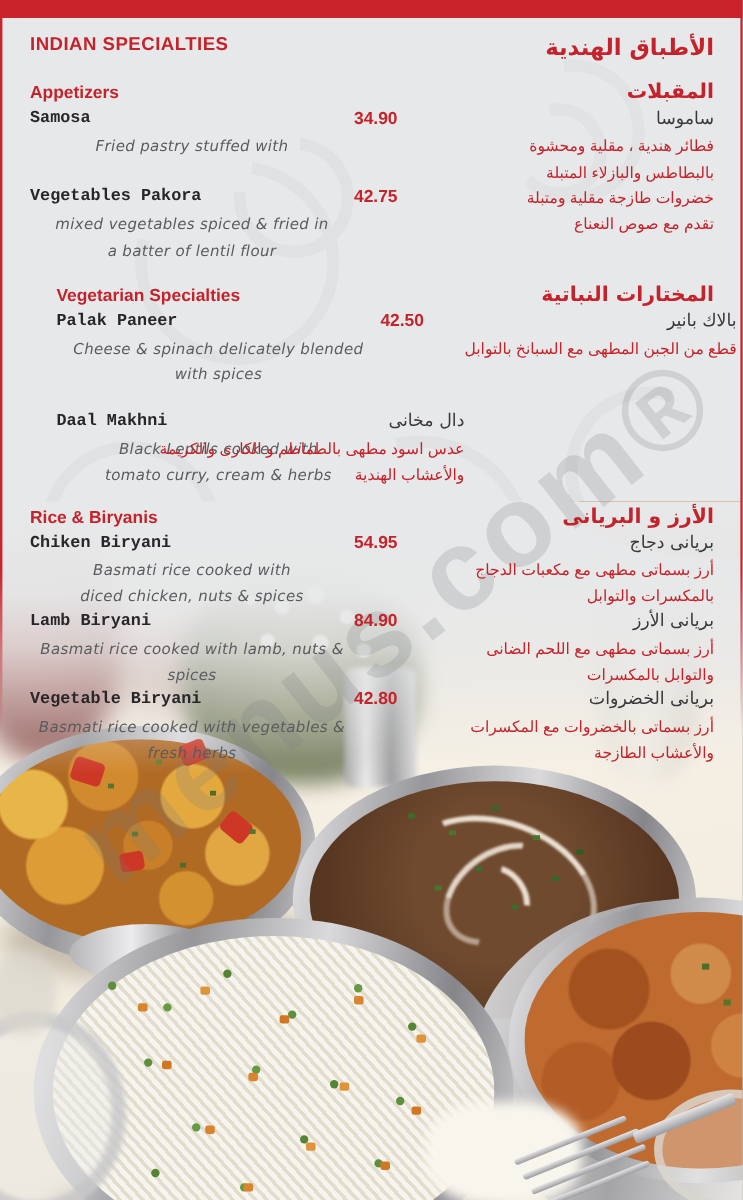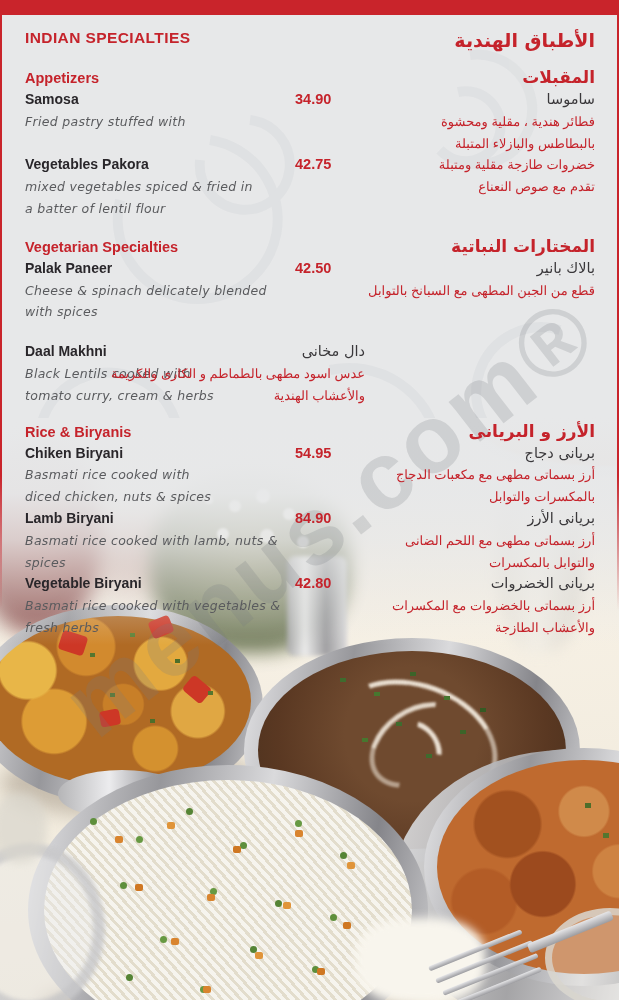--- a/index.html
+++ b/index.html
@@ -137,27 +137,27 @@
   .content { position:absolute; top:15px; left:0; right:0; z-index:4; padding:0 24px 0 25px; }
   .header-row { margin-top:14px; display:flex; justify-content:space-between; align-items:flex-start; }
   .title-en { color:#c5232b; font-weight:bold; font-size:15.5px; letter-spacing:.4px; }
   .title-ar { color:#c5232b; font-weight:bold; font-size:19px; line-height:22px;
               font-family:"DejaVu Sans", sans-serif; }
 
   .section-head { display:grid; grid-template-columns:270px 70px 1fr; align-items:baseline; }
   .sec-en { color:#c5232b; font-weight:bold; font-size:14.5px; line-height:22px; }
   .sec-ar { color:#c5232b; font-weight:bold; font-size:17px; line-height:22px; text-align:right;
             font-family:"DejaVu Sans", sans-serif; }
-  .sec-1 { margin-top:15px; } .sec-2 { margin-top:15px; } .sec-3 { margin-top:13px; }
+  .sec-1 { margin-top:15px; } .sec-2 { margin-top:15px;margin-left:22px; } .sec-3 { margin-top:13px; }
 
   .item { display:grid; grid-template-columns:270px 70px 1fr; }
   .item.gap-top { margin-top:18px; }
-  .iname { color:#29262a; font-weight:bold; font-size:14px; line-height:21.8px; }
+  .iname { color:#29262a; font-weight:bold; font-size:14px; line-height:21.8px;font-family:Liberation Mono, monospace; }
   .idesc { color:#5a5b5e; font-style:italic; font-size:12.5px; line-height:21.8px; letter-spacing:.3px;
-           font-family:"DejaVu Sans", sans-serif; }
+           font-family:"DejaVu Sans", sans-serif;text-align:center; }
   .price { color:#c5232b; font-weight:bold; font-size:14.5px; line-height:21.8px; }
   .col-ar { }
   .aname { color:#3a383b; font-size:14.5px; line-height:21.8px; white-space:nowrap;
            font-family:"DejaVu Sans", sans-serif; }
   .adesc { color:#c5232b; font-size:13px; line-height:21.8px; white-space:nowrap;
            font-family:Liberation Sans, sans-serif; }
 </style>
 </head>
 <body>
 

